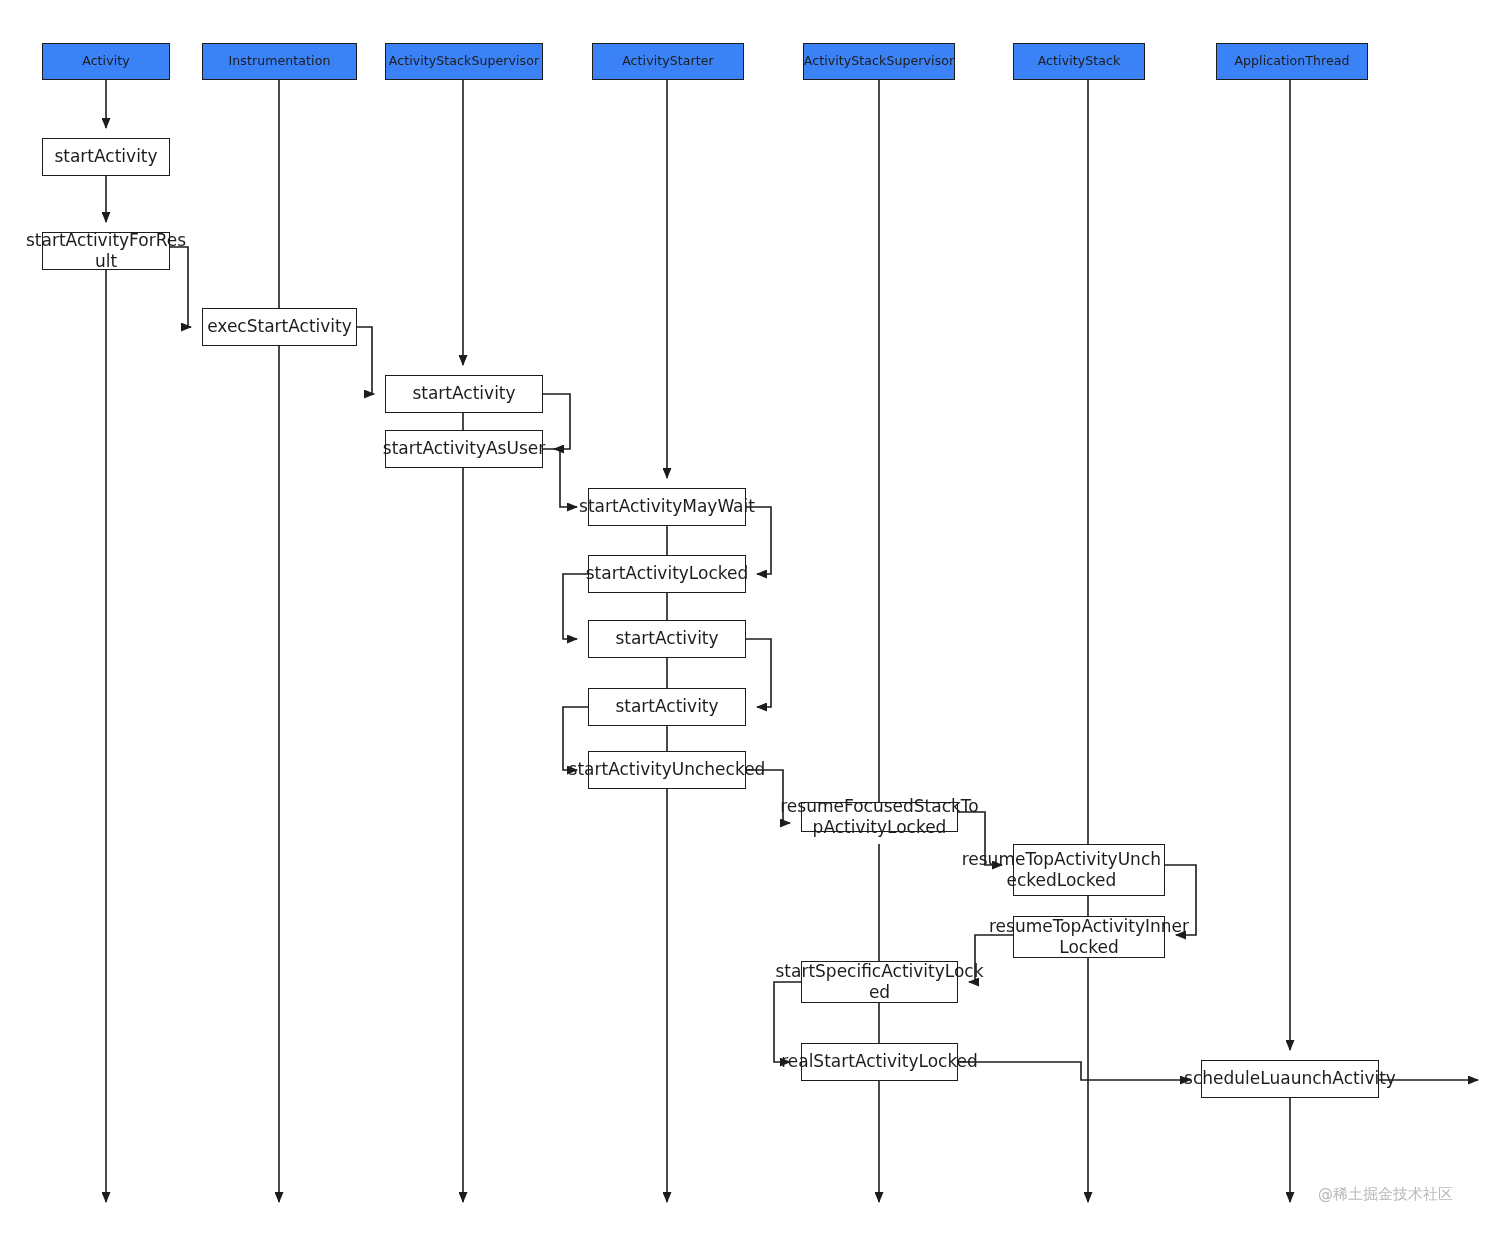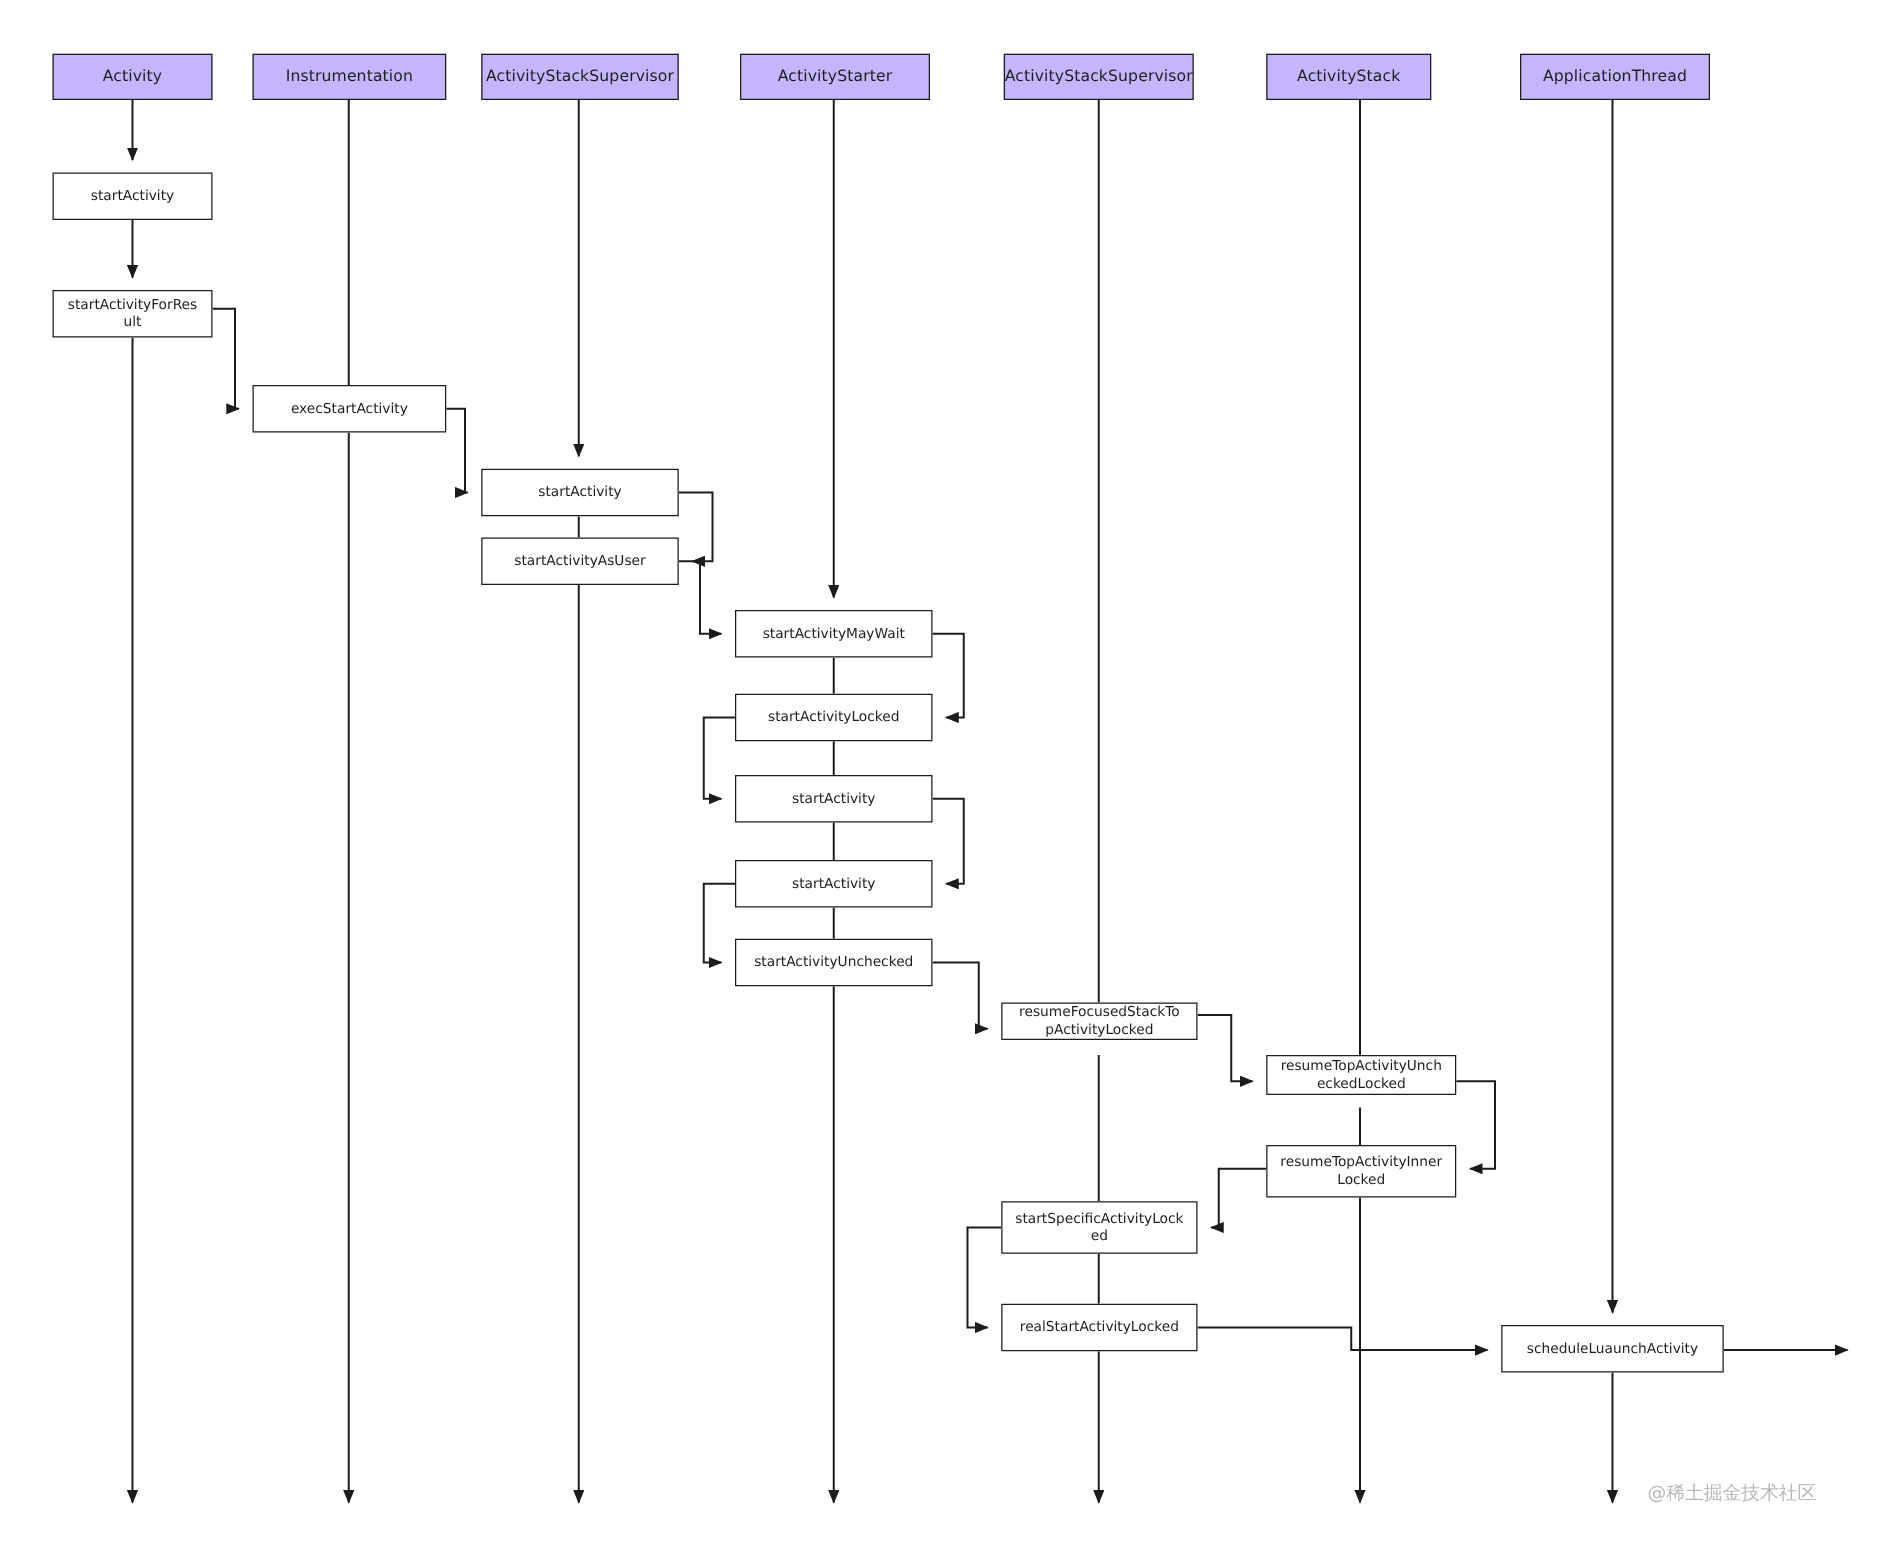--- a/index.html
+++ b/index.html
@@ -14,41 +14,41 @@
     position: relative;
     width: 1512px;
     height: 1240px;
     background: #ffffff;
     overflow: hidden;
   }
   .lifeline-head {
     position: absolute;
     box-sizing: border-box;
     border: 1.6px solid #1c1c1c;
-    background: #c4b5fd;
+    background: #3b82f6;
     display: flex;
     align-items: center;
     justify-content: center;
     text-align: center;
     font-size: 12.5px;
     color: #1d1d1d;
     line-height: 1.15;
     letter-spacing: 0.1px;
     z-index: 5;
   }
   .msgbox {
     position: absolute;
     box-sizing: border-box;
     border: 1.6px solid #1c1c1c;
     background: #ffffff;
     display: flex;
     align-items: center;
     justify-content: center;
     text-align: center;
-    font-size: 11px;
+    font-size: 17px;
     color: #1d1d1d;
     line-height: 1.25;
     padding: 2px 3px;
     z-index: 5;
   }
   .msgbox span { display: block; }
   svg.wires {
     position: absolute;
     left: 0;
     top: 0;
@@ -177,21 +177,21 @@
 
   <div class="msgbox" style="left:588px; top:751px; width:158px; height:38px;">startActivityUnchecked</div>
 
   <div class="msgbox" style="left:801px; top:802px; width:157px; height:30px;">
     <div>
       <span>resumeFocusedStackTo</span>
       <span>pActivityLocked</span>
     </div>
   </div>
 
-  <div class="msgbox" style="left:1013px; top:844px; width:152px; height:32px;">
+  <div class="msgbox" style="left:1013px; top:844px; width:152px; height:52px;justify-content:flex-end;">
     <div>
       <span>resumeTopActivityUnch</span>
       <span>eckedLocked</span>
     </div>
   </div>
 
   <div class="msgbox" style="left:1013px; top:916px; width:152px; height:42px;">
     <div>
       <span>resumeTopActivityInner</span>
       <span>Locked</span>

